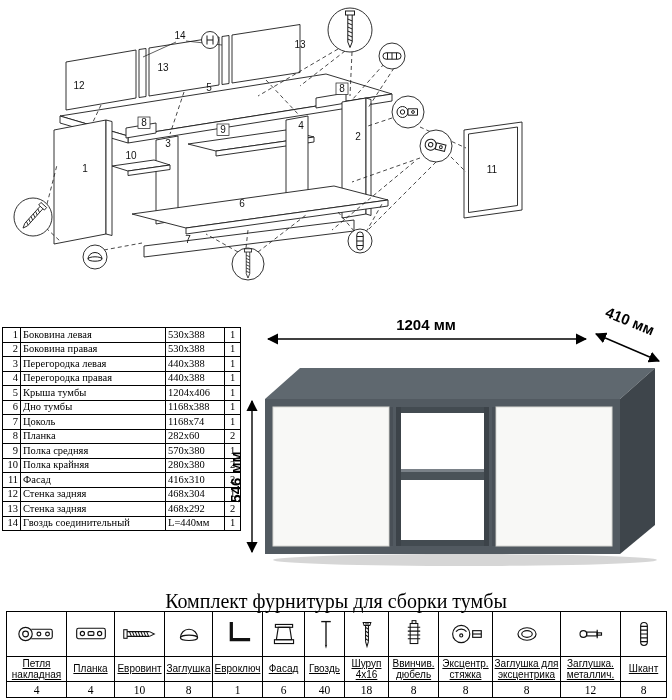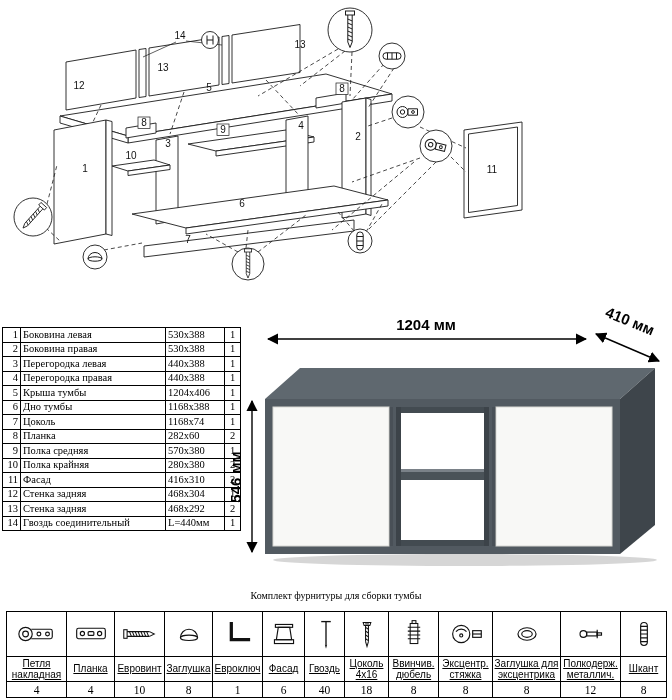--- a/index.html
+++ b/index.html
@@ -8,21 +8,21 @@
   .exploded{position:absolute;left:0;top:0;width:672px;height:312px;}
   .exploded svg{width:100%;height:100%;display:block;}
   .parts{position:absolute;left:2px;top:327px;border-collapse:collapse;}
   .parts td{border:1px solid #000;font-size:10.5px;line-height:1;padding:1.5px 2px;white-space:nowrap;}
   .c-num{width:13px;text-align:right;}
   .c-name{width:140px;margin-top:30px;}
   .c-size{width:54px;margin-top:16px;}
   .c-qty{width:11px;text-align:center;}
   .product{position:absolute;left:230px;top:304px;width:440px;height:285px;}
   .product svg{width:100%;height:100%;display:block;}
-  .hw-title{position:absolute;left:0;top:590px;width:672px;text-align:center;font-size:10px;}
+  .hw-title{position:absolute;left:0;top:590px;width:672px;text-align:center;font-size:20px;}
   .hw{position:absolute;left:6px;top:611px;width:660px;border-collapse:collapse;table-layout:fixed;}
   .hw td{border:1px solid #000;text-align:center;vertical-align:middle;padding:0;overflow:hidden;}
   .icon-cell{height:44px;}
   .icon-cell svg{display:block;margin:0 auto;width:42px;height:40px;}
   .name-cell{font-family:"Liberation Sans",sans-serif;font-size:10px;line-height:1.15;height:24px;padding:1px;text-decoration:underline;}
   .qty-cell{font-size:11.5px;height:15px;}
 </style>
 </head>
 <body>
 
@@ -431,25 +431,25 @@
         </td>
       </tr>
       <tr>
         <td class="name-cell">Петля накладная</td>
         <td class="name-cell">Планка</td>
         <td class="name-cell">Евровинт</td>
         <td class="name-cell">Заглушка</td>
         <td class="name-cell">Евроключ</td>
         <td class="name-cell">Фасад</td>
         <td class="name-cell">Гвоздь</td>
-        <td class="name-cell">Цоколь 4x16</td>
+        <td class="name-cell">Шуруп 4x16</td>
         <td class="name-cell">Ввинчив. дюбель</td>
         <td class="name-cell">Эксцентр. стяжка</td>
         <td class="name-cell">Заглушка для эксцентрика</td>
-        <td class="name-cell">Полкодерж. металлич.</td>
+        <td class="name-cell">Заглушка. металлич.</td>
         <td class="name-cell">Шкант</td>
       </tr>
       <tr>
         <td class="qty-cell">4</td>
         <td class="qty-cell">4</td>
         <td class="qty-cell">10</td>
         <td class="qty-cell">8</td>
         <td class="qty-cell">1</td>
         <td class="qty-cell">6</td>
         <td class="qty-cell">40</td>

